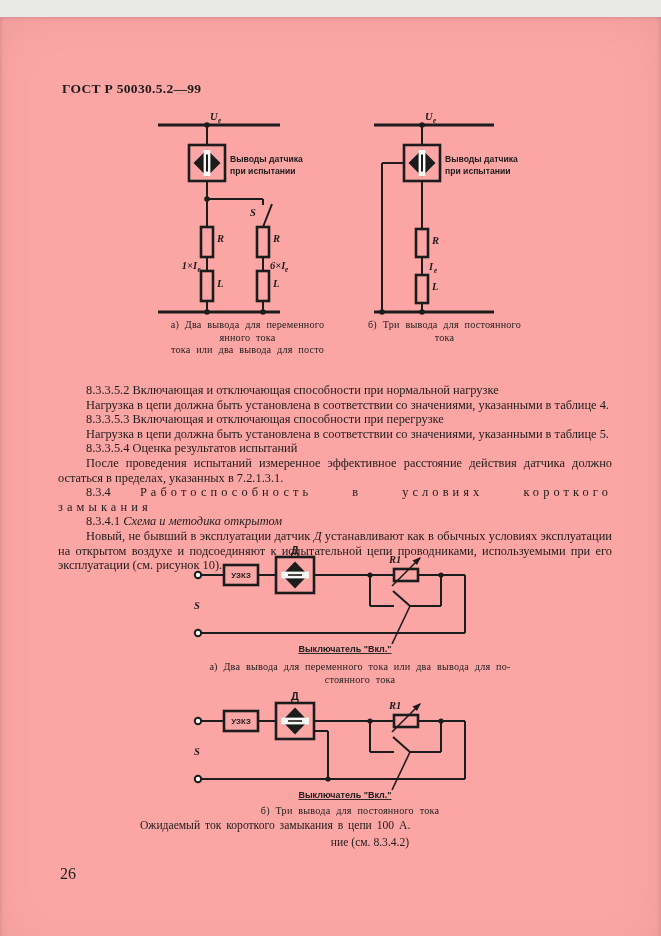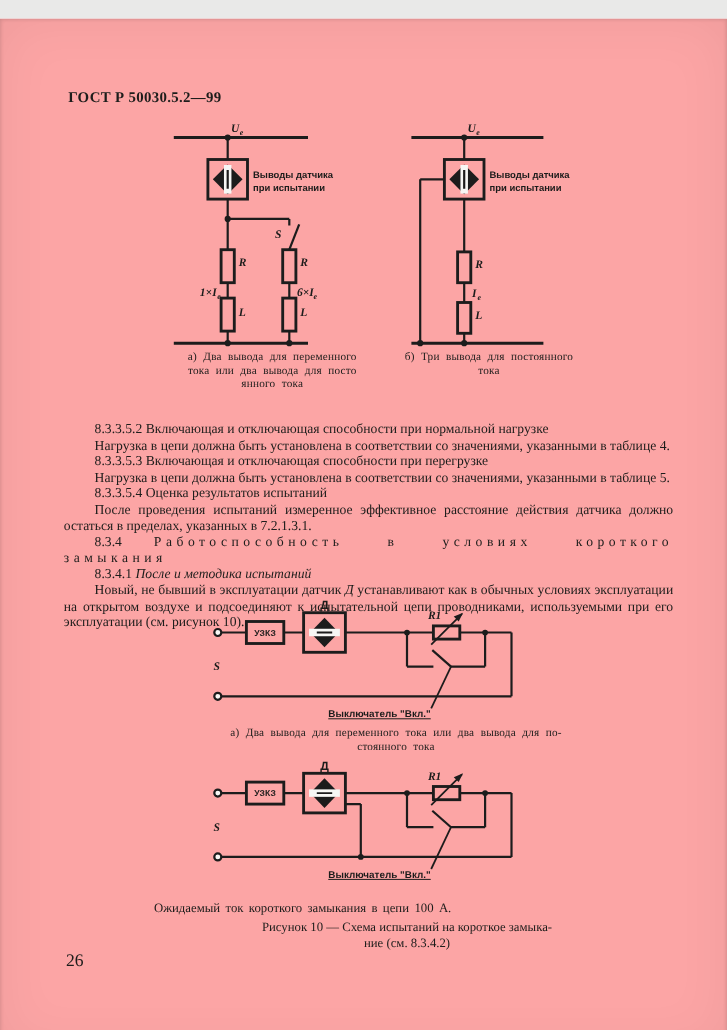--- a/index.html
+++ b/index.html
@@ -109,40 +109,40 @@
     <rect x="70" y="166" width="12" height="28" class="box"></rect>
     <text class="ilab" x="86" y="181">L</text>
     <line x1="76" y1="194" x2="76" y2="203" class="w2"></line>
     <line x1="28" y1="203" x2="148" y2="203" class="w3"></line>
     <circle cx="36" cy="203" r="2.8" class="dot"></circle>
     <circle cx="76" cy="203" r="2.8" class="dot"></circle>
   </svg>
 
   <div class="abs cap-small" style="left:140px;top:302px;width:215px;text-align:center;">
     <div>а) Два вывода для переменного</div>
+    <div>янного тока</div>
     <div>тока или два вывода  для посто</div>
-    <div>янного тока</div>
   </div>
   <div class="abs cap-small" style="left:352px;top:302px;width:185px;">
     <div>б) Три вывода для постоянного</div>
     <div>тока</div>
   </div>
 
   <div class="abs fig-cap" style="left:72px;top:337px;width:520px;">
   </div>
 
   <div class="abs body-text" style="left:58px;top:366px;">
     <p>8.3.3.5.2 Включающая и отключающая способности при нормальной нагрузке</p>
     <p>Нагрузка в цепи должна быть установлена в соответствии со значениями, указанными в таблице 4.</p>
     <p>8.3.3.5.3 Включающая и отключающая способности при перегрузке</p>
     <p>Нагрузка в цепи должна быть установлена в соответствии со значениями, указанными в таблице 5.</p>
     <p>8.3.3.5.4 Оценка результатов испытаний</p>
     <p>После проведения испытаний измеренное эффективное расстояние действия датчика должно остаться в пределах, указанных в 7.2.1.3.1.</p>
     <p><span>8.3.4</span>&nbsp;<span class="sp-head">Работоспособность в условиях короткого замыкания</span></p>
-    <p><span>8.3.4.1</span>&nbsp;<span class="it">После и методика испытаний</span></p>
+    <p><span>8.3.4.1</span>&nbsp;<span class="it">Схема и методика открытом</span></p>
     <p><span>Новый, не бывший в эксплуатации датчик </span><span class="it">Д</span><span> устанавливают как в обычных условиях эксплуатации на открытом воздухе и подсоединяют к испытательной цепи проводниками, используемыми при его эксплуатации (см. рисунок 10).</span></p>
   </div>
 
   <svg class="abs" style="left:188px;top:528px;" width="292" height="114" viewBox="0 0 292 114">
     <circle cx="10" cy="30" r="3.2" class="term"></circle>
     <circle cx="10" cy="88" r="3.2" class="term"></circle>
     <text class="ilab" x="6" y="64">S</text>
     <line x1="13.5" y1="30" x2="36" y2="30" class="w2"></line>
     <rect x="36" y="20" width="34" height="20" class="box"></rect>
     <text class="uzkz" text-anchor="middle" x="53" y="33">УЗКЗ</text>
@@ -211,23 +211,25 @@
     <line x1="222" y1="61" x2="205" y2="46" class="w2"></line>
     <line x1="222" y1="61" x2="253" y2="61" class="w2"></line>
     <line x1="253" y1="61" x2="253" y2="30" class="w2"></line>
     <line x1="253" y1="30" x2="277" y2="30" class="w2"></line>
     <line x1="277" y1="30" x2="277" y2="88" class="w2"></line>
     <line x1="277" y1="88" x2="13.5" y2="88" class="w2"></line>
     <line x1="222" y1="61" x2="204" y2="99" class="w15"></line>
     <text class="swlab" text-anchor="middle" x="157" y="107">Выключатель "Вкл."</text>
   </svg>
 
+  <div class="abs cap-small" style="left:120px;top:788px;width:460px;">
+    <div>б) Три вывода для постоянного тока</div>
+  </div>
 
   <div class="abs note" style="left:140px;top:802px;width:460px;">Ожидаемый ток короткого замыкания в цепи 100 А.</div>
 
   <div class="abs fig-cap" style="left:140px;top:819px;width:460px;">
-    <div>Рисунок 10 — Схема испытаний на короткое замыка-</div>
     <div>ние (см. 8.3.4.2)</div>
   </div>
 
   <div class="abs pagenum" style="left:60px;top:848px;">26</div>
 
 </div>
 
 </body></html>

